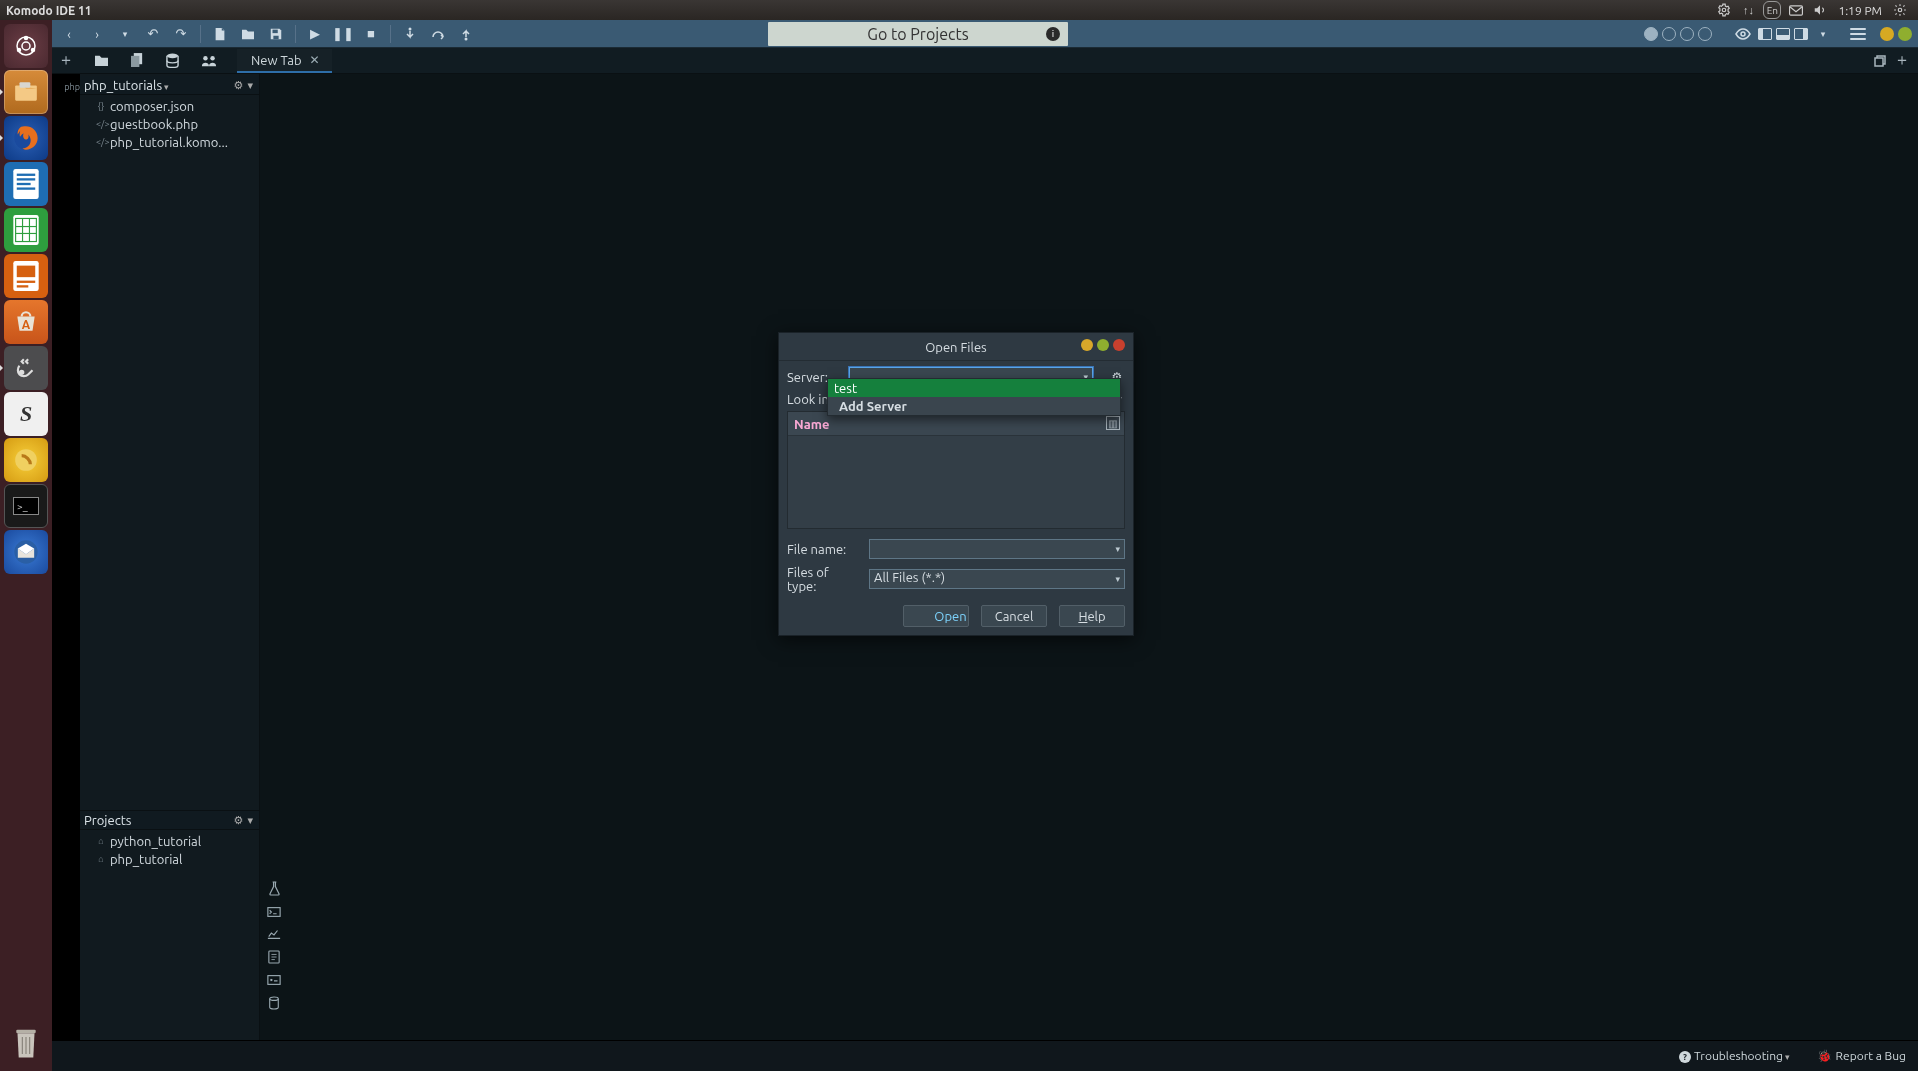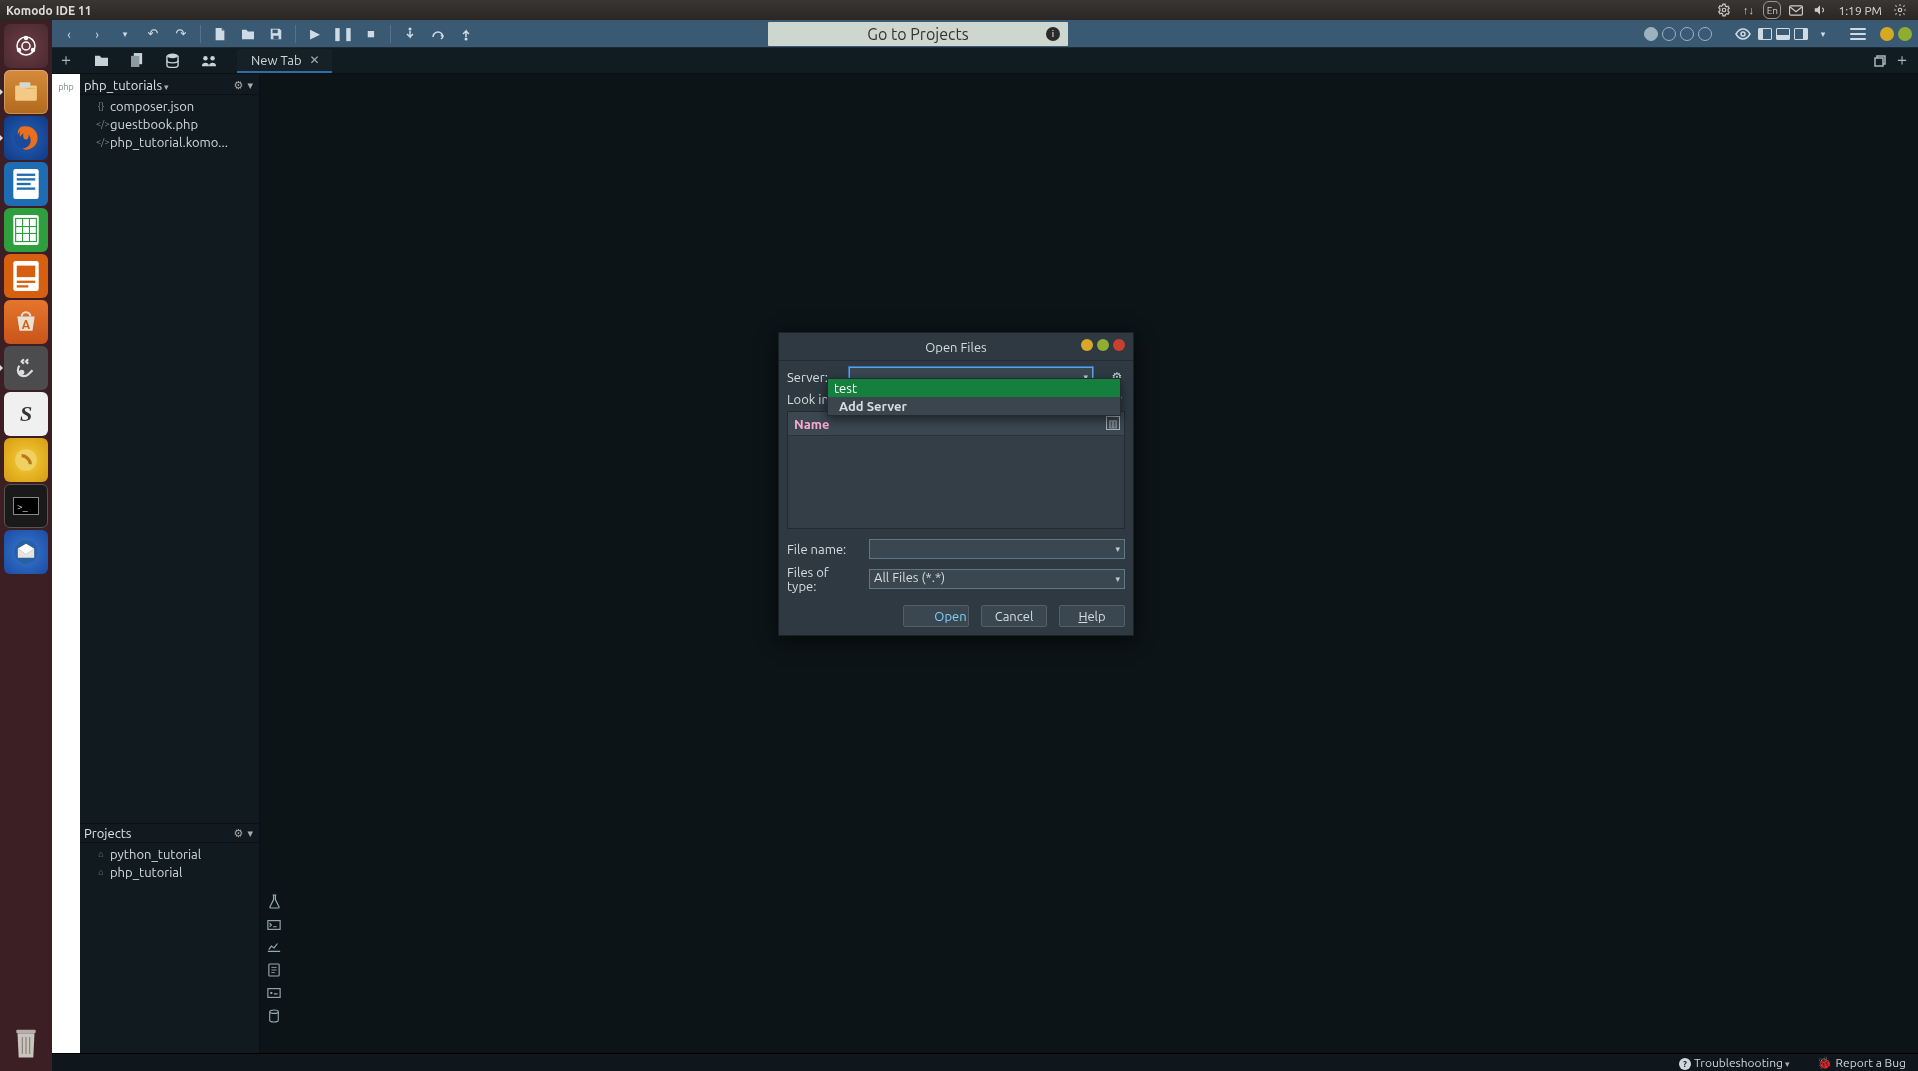--- a/index.html
+++ b/index.html
@@ -59,38 +59,38 @@
 .tabrow { height:26px; background:#111c22; display:flex; align-items:stretch; border-bottom:1px solid #0a1013; }
 .tabrow .plus { width:28px; display:flex; align-items:center; justify-content:center; color:#a8b5bd; font-size:16px; }
 .sideicons { display:flex; align-items:center; gap:22px; padding:0 14px; color:#c7d2d8; font-size:14px; }
 .tabs { display:flex; align-items:flex-end; margin-left:6px; }
 .tab { padding:4px 12px 4px 14px; background:#162127; color:#cfd8dc; font-size:13px; display:flex; align-items:center; gap:8px; border-bottom:2px solid #2e6ea8; }
 .tab .x { color:#9fb0b8; font-size:12px; }
 .tabrow .right { margin-left:auto; display:flex; align-items:center; gap:8px; padding-right:8px; color:#a8b5bd; }
 
 
 .idebody { flex:1; display:flex; min-height:0; }
-.leftstrip { width:28px; background:#ffffff; display:flex; flex-direction:column; align-items:center; padding-top:6px; color:#8893a0; font-size:10px; }
+.leftstrip { width:28px; background:#000000; display:flex; flex-direction:column; align-items:flex-end; padding-top:6px; color:#8893a0; font-size:10px; }
 .sidebar { width:180px; background:#111a1f; display:flex; flex-direction:column; border-right:1px solid #0a1013; }
 .sb-section { padding:2px 0; }
 .sb-head { display:flex; align-items:center; padding:2px 6px 2px 4px; color:#dde5ea; font-size:13px; border-bottom:1px solid #0a1013; background:#101a20; }
 .sb-head .dd::after { content:" \25BE"; font-size:9px; color:#aaa; }
 .sb-head .sp { flex:1; }
 .sb-head .gear, .sb-head .car { font-size:11px; color:#aaa; margin-left:4px; }
 .sb-tree { padding:2px 0 2px 16px; color:#d2dadf; font-size:13px; }
 .sb-tree .item { padding:2px 0 2px 0; display:flex; align-items:center; gap:4px; }
 .sb-tree .fi { width:10px; font-size:9px; color:#7f8c94; text-align:center; }
 .sb-projects { margin-top:auto; border-top:1px solid #0a1013; height:230px; }
 .editor { flex:1; background:#0c1417; position:relative; }
 
 
 .bottomstrip { position:absolute; left:0; bottom:24px; width:28px; display:flex; flex-direction:column; align-items:center; gap:10px; color:#9aa9b1; font-size:13px; padding-bottom:6px; }
 
 
-.status { height:18px; background:#10171c; border-top:1px solid #000; display:flex; align-items:center; justify-content:flex-end; padding:0 12px; gap:28px; color:#cfd8dc; font-size:12px; }
+.status { height:31px; background:#10171c; border-top:1px solid #000; display:flex; align-items:center; justify-content:flex-end; padding:0 12px; gap:28px; color:#cfd8dc; font-size:12px; }
 .status .car::after { content:" \25BE"; font-size:9px; color:#aaa; }
 .status .qm { display:inline-block; width:12px; height:12px; border-radius:50%; background:#cfd8dc; color:#1a2228; font-size:9px; text-align:center; line-height:12px; font-weight:bold; margin-right:3px; }
 .status .bug { margin-right:3px; }
 
 
 .dialog { position:absolute; left:518px; top:258px; width:356px; background:#2e3942; color:#d6dde2; box-shadow:0 4px 18px rgba(0,0,0,.6); border:1px solid #1a2228; font-size:13px; }
 .dlg-title { height:28px; display:flex; align-items:center; justify-content:center; border-bottom:1px solid #232c33; position:relative; background:#2e3942; }
 .dlg-winbtns { position:absolute; right:8px; top:6px; display:flex; gap:4px; }
 .wb { width:12px; height:12px; border-radius:50%; display:inline-block; }
 .wb.min{background:#d9a82a;} .wb.max{background:#8fae2f;} .wb.cls{background:#c9402e;}

